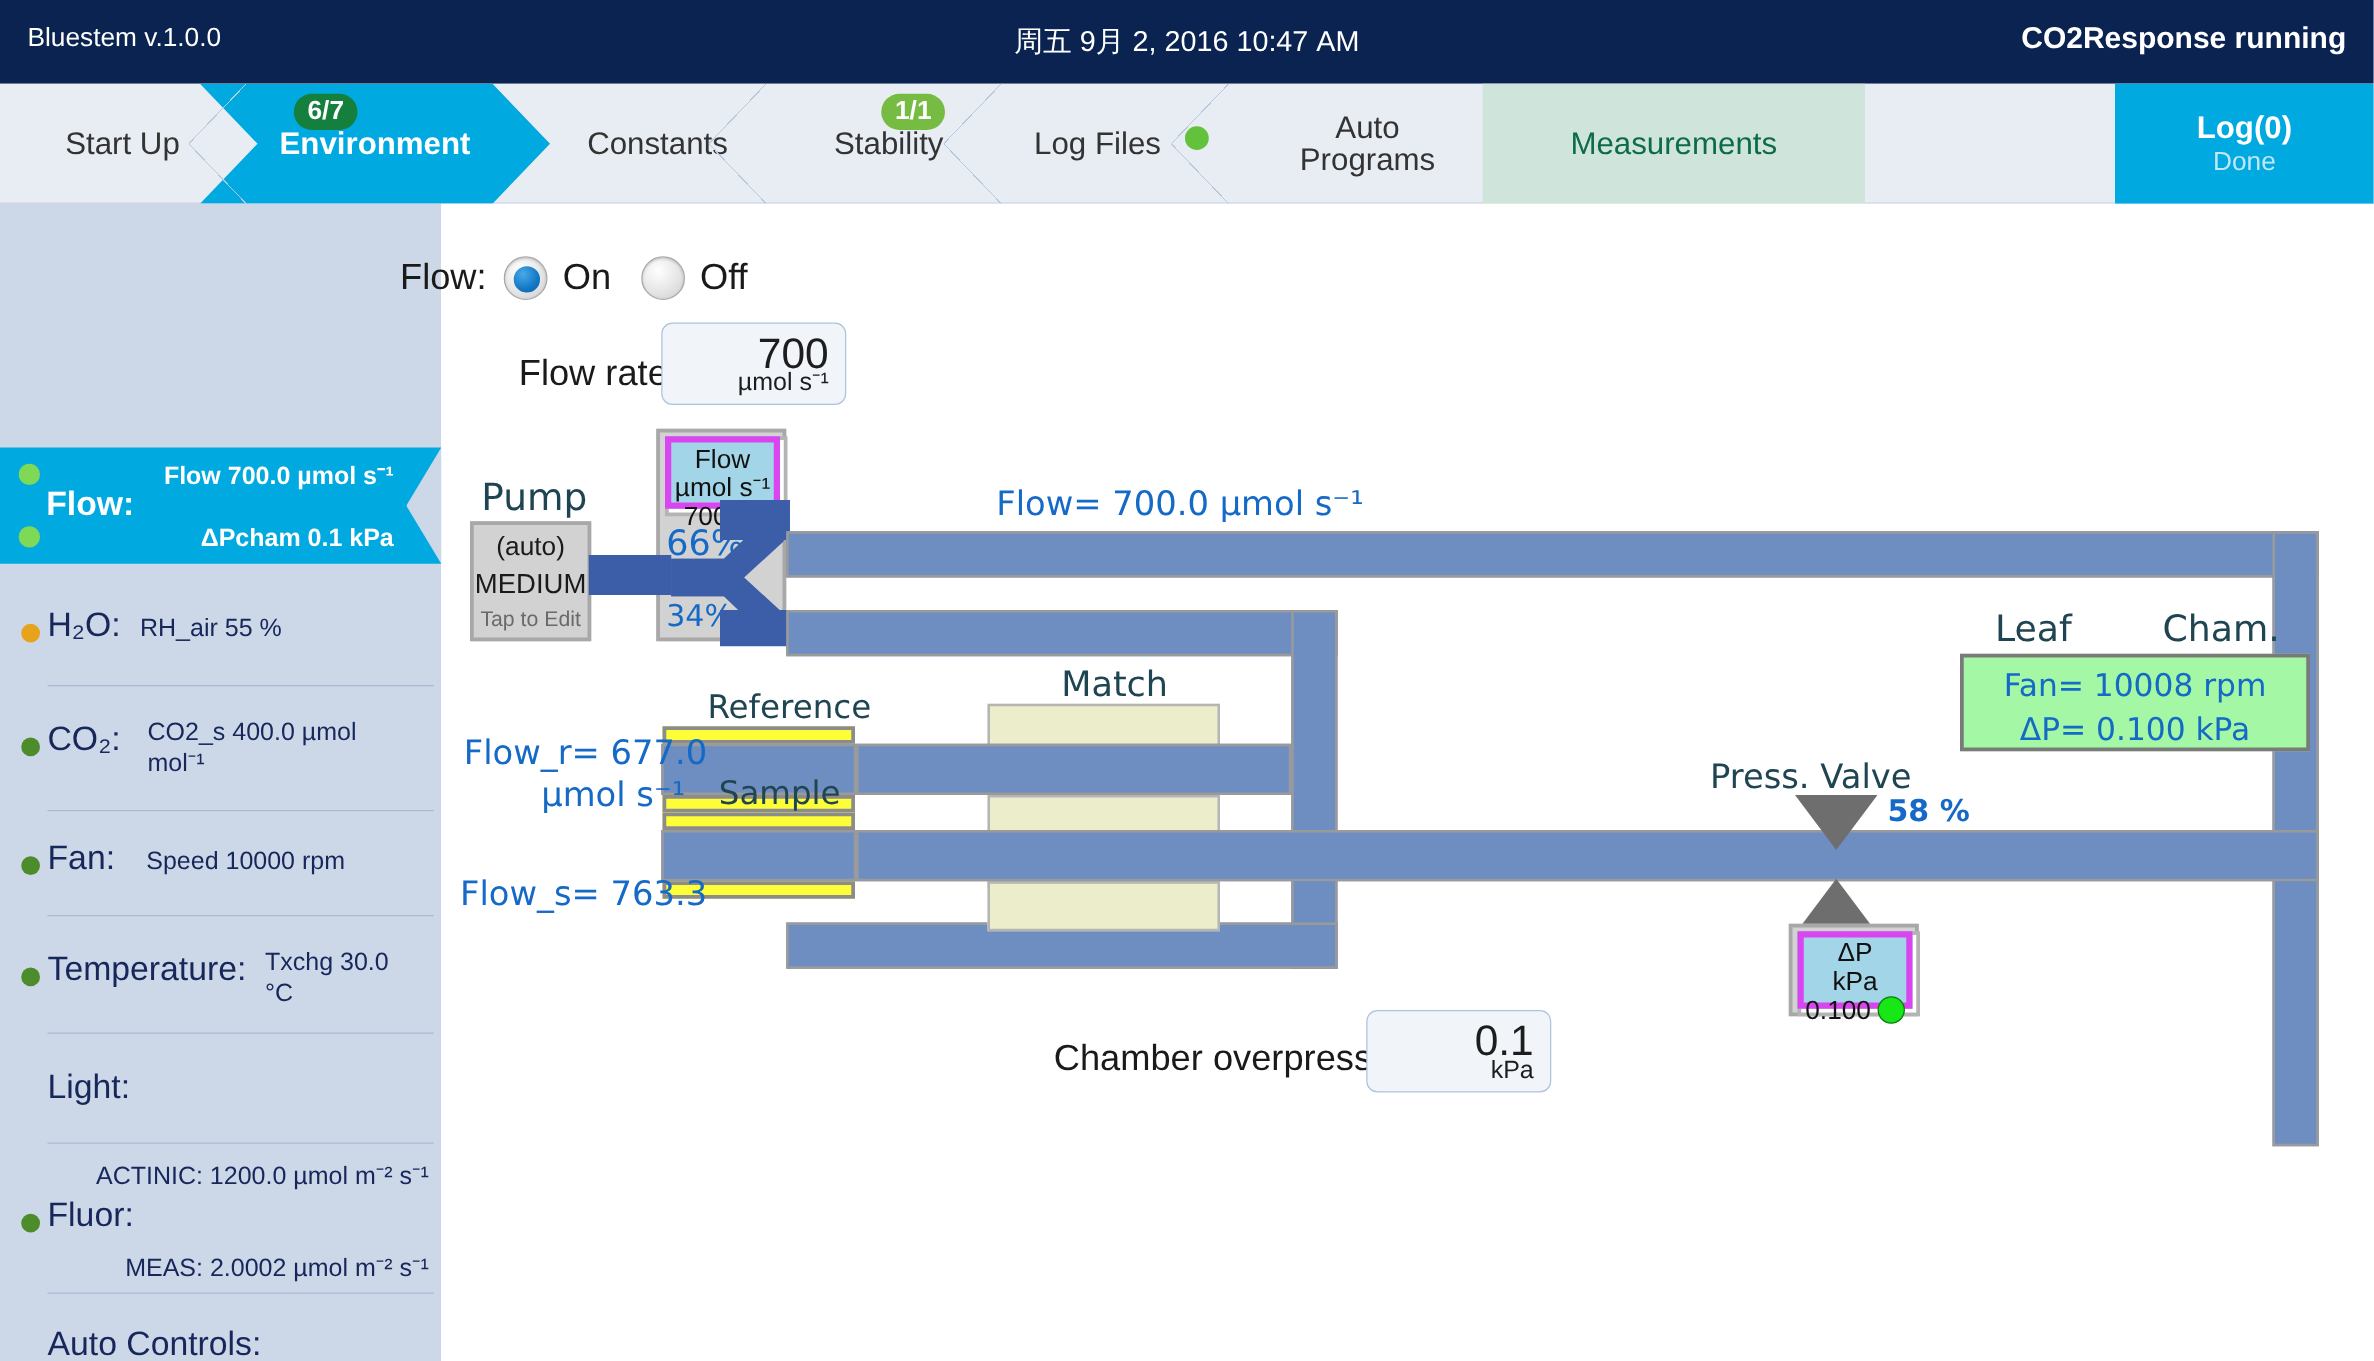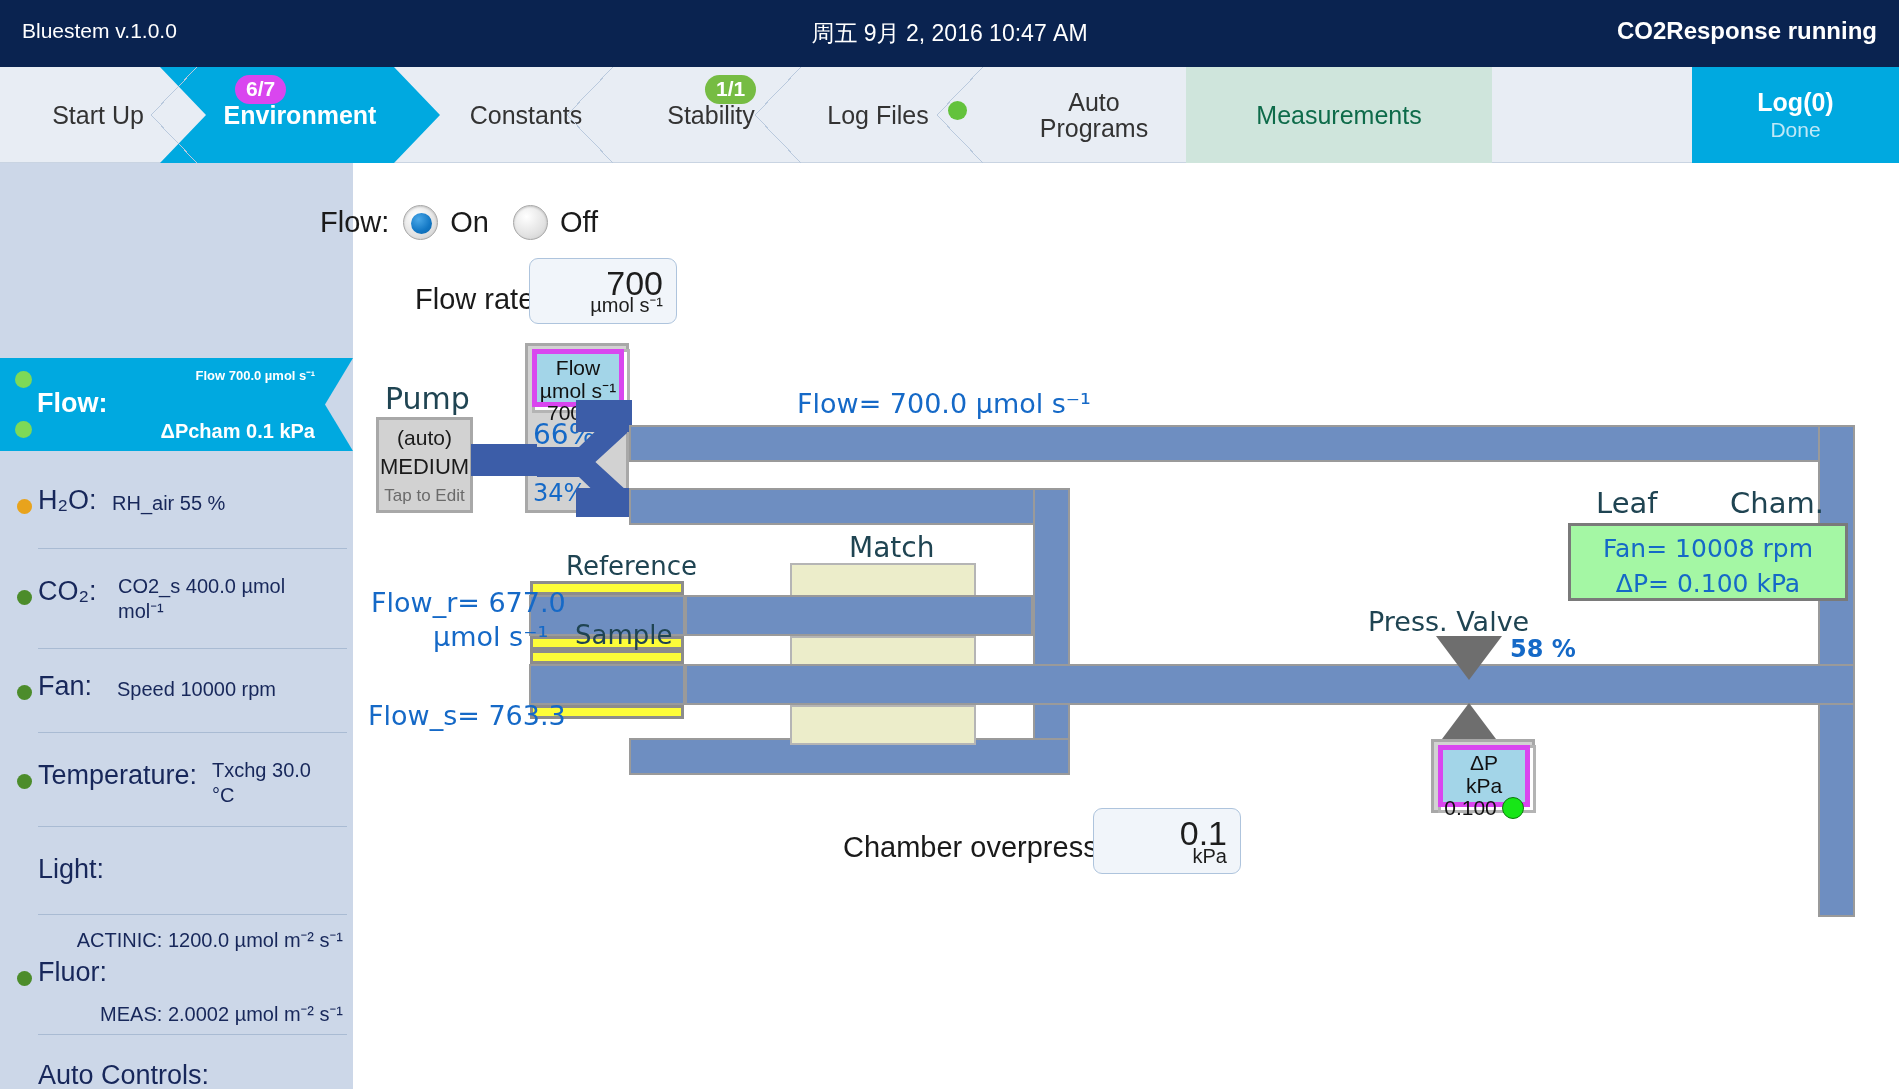--- a/index.html
+++ b/index.html
@@ -44,21 +44,21 @@
   }
   .tab.measure { background:#cfe5dc; color:#0e6b4a; }
   .tab.logtab  { background:#00a9e0; color:#ffffff; font-weight:bold; flex-direction:column; }
   .tab.logtab .sub { font-size:21px; font-weight:normal; color:#bfe8f7; margin-top:4px; }
 
   .badge {
     position:absolute; z-index:6; color:#ffffff; font-weight:bold;
     font-size:21px; border-radius:16px; padding:3px 11px 5px;
     line-height:1;
   }
-  .badge.orange { background:#d946ef; }
+  .badge.orange { background:#15803d; }
   .badge.green  { background:#76bc43; }
 
   .dot-green-sm {
     display:inline-block; width:19px; height:19px; border-radius:50%;
     background:#63c23c; vertical-align:middle; margin-left:7px; margin-bottom:10px;
   }
 
   
   #sidebar {
     position:absolute; left:0; top:163px; width:353px; height:926px;
@@ -78,21 +78,21 @@
 
   #flowrow {
     position:absolute; left:0; top:195px; width:353px; height:93px;
     background:#00a9e0; color:#ffffff;
   }
   #flowrow .notch {
     position:absolute; right:0; top:0; width:28px; height:93px; background:#ccd7e8;
     clip-path: polygon(100% 0, 100% 100%, 0 50%);
   }
   #flowrow .fr-title { position:absolute; left:37px; top:30px; font-size:27px; font-weight:bold; }
-  #flowrow .fr-top   { position:absolute; right:38px; top:-10px; font-size:13px; font-weight:bold; }
+  #flowrow .fr-top   { position:absolute; right:38px; top:-10px; font-size:20px; font-weight:bold; }
   #flowrow .fr-bot   { position:absolute; right:38px; bottom:-7px; font-size:20px; font-weight:bold; }
   #flowrow .dot-w { position:absolute; left:15px; width:17px; height:17px; border-radius:50%; background:#7ed957; }
 
   
   #main { position:absolute; left:353px; top:163px; width:1546px; height:926px; background:#ffffff; }
 
   #flowtoggle { position:absolute; left:-33px; top:42px; display:flex; align-items:center; }
   #flowtoggle .lbl { font-size:29px; color:#1a1a1a; }
   .radio {
     width:35px; height:35px; border-radius:50%;

